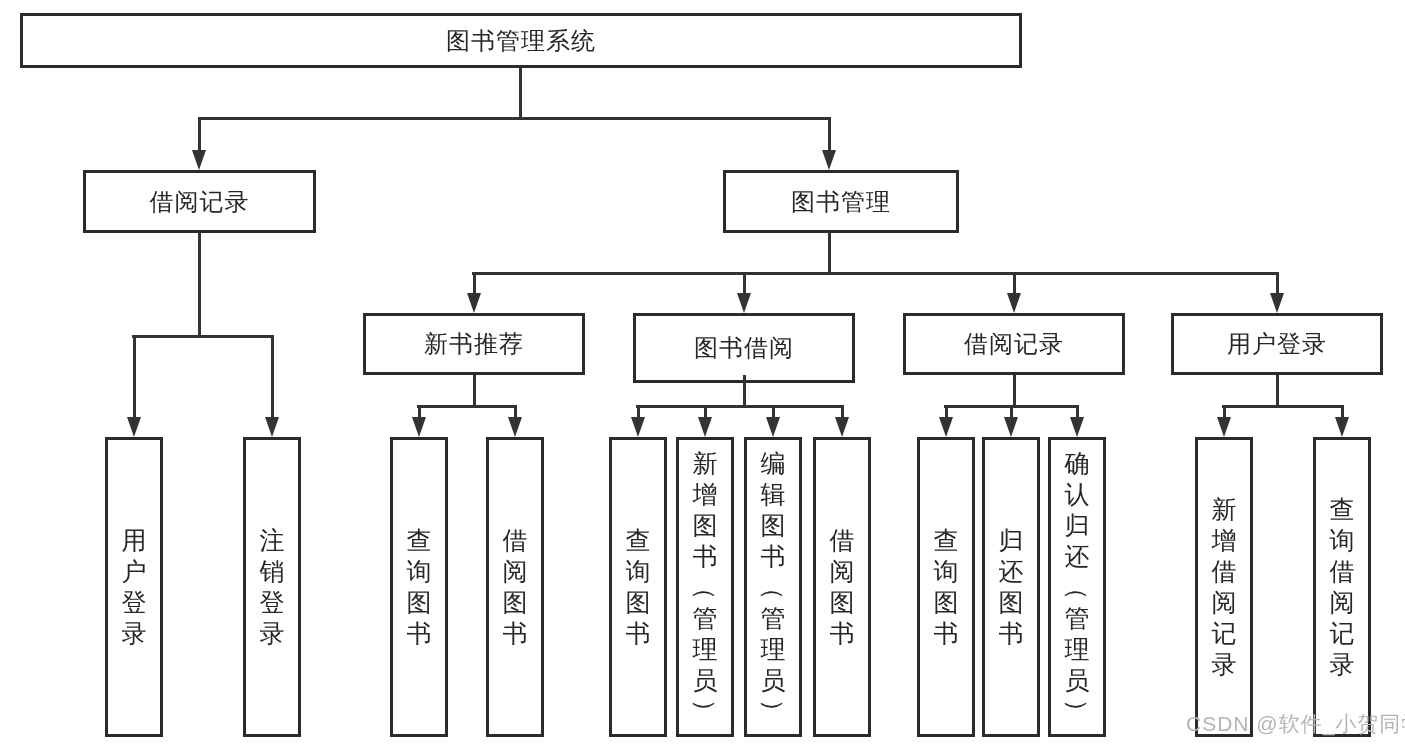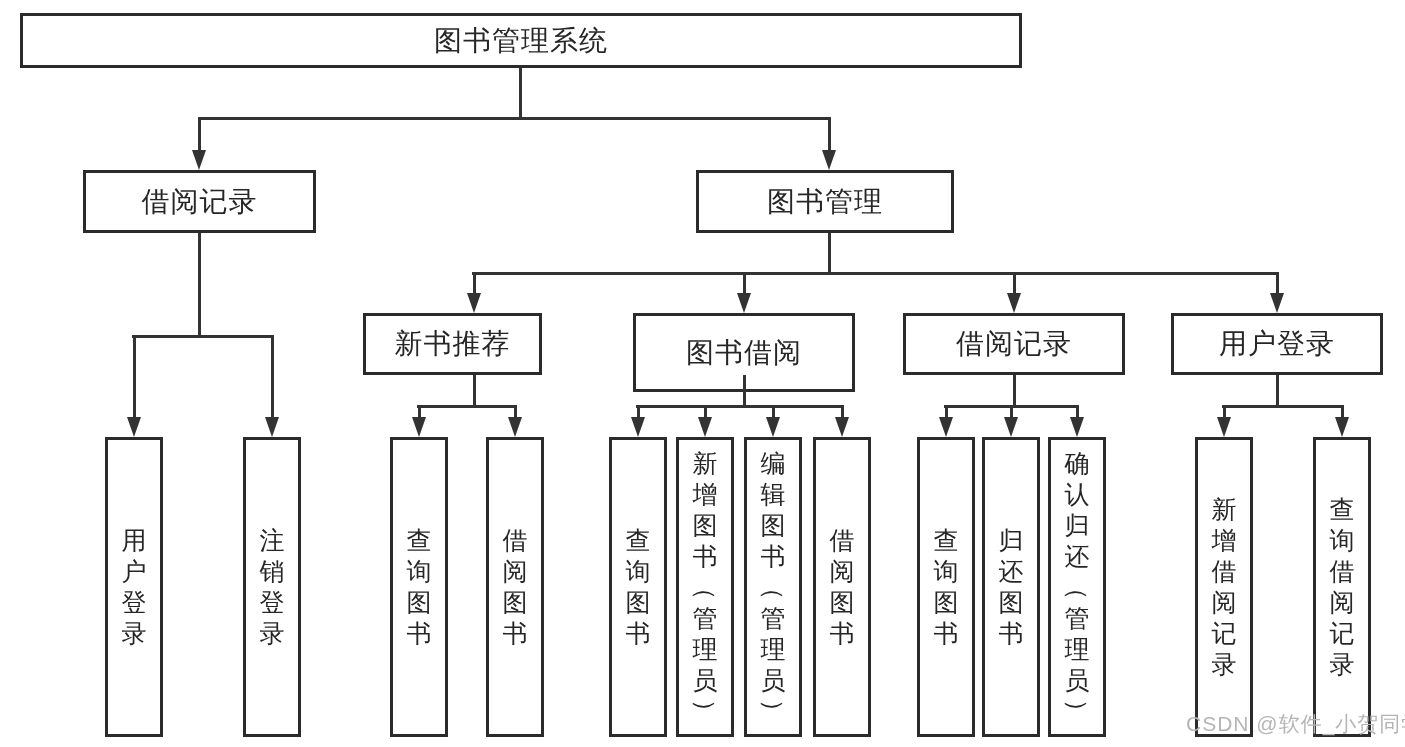--- a/index.html
+++ b/index.html
@@ -4,21 +4,21 @@
 <style>
   html,body{margin:0;padding:0;background:#ffffff;}
   .stage{
     position:relative;width:1405px;height:747px;background:#ffffff;
     font-family:"Liberation Sans",sans-serif;color:#222;overflow:hidden;
   }
   .box{
     position:absolute;box-sizing:border-box;border:3px solid #2b2b2b;background:#ffffff;
     display:flex;align-items:center;justify-content:center;
   }
-  .hbox{font-size:28px;letter-spacing:1px;color:#262626;}
+  .hbox{font-size:24px;letter-spacing:1px;color:#262626;}
   .vbox{flex-direction:column;}
   .vchar{display:block;width:100%;text-align:center;font-size:25px;line-height:31px;color:#262626;}
   .vrot{transform:rotate(90deg);}
   .line{position:absolute;background:#333333;}
   .arrow{
     position:absolute;width:0;height:0;
     border-left:7px solid transparent;border-right:7px solid transparent;
     border-top:20px solid #333333;
   }
   .watermark{
@@ -28,25 +28,25 @@
 </style>
 </head>
 <body>
 
 <div class="stage">
 
   <div class="box hbox" style="left:20px;top:13px;width:1002px;height:55px">图书管理系统</div>
 
   <div class="box hbox" style="left:83px;top:170px;width:233px;height:63px">借阅记录</div>
 
-  <div class="box hbox" style="left:696px;top:170px;width:258px;height:63px">图书管理</div>
-
-  <div class="box hbox" style="left:363px;top:313px;width:179px;height:62px">新书推荐</div>
-
-  <div class="box hbox" style="left:633px;top:313px;width:222px;height:79px">图书借阅</div>
+  <div class="box hbox" style="left:723px;top:170px;width:236px;height:63px">图书管理</div>
+
+  <div class="box hbox" style="left:363px;top:313px;width:222px;height:62px">新书推荐</div>
+
+  <div class="box hbox" style="left:633px;top:313px;width:222px;height:70px">图书借阅</div>
 
   <div class="box hbox" style="left:903px;top:313px;width:222px;height:62px">借阅记录</div>
 
   <div class="box hbox" style="left:1171px;top:313px;width:212px;height:62px">用户登录</div>
 
   <div class="box vbox" style="left:105px;top:437px;width:58px;height:300px">
       <span class="vchar">用</span>
       <span class="vchar">户</span>
       <span class="vchar">登</span>
       <span class="vchar">录</span>

